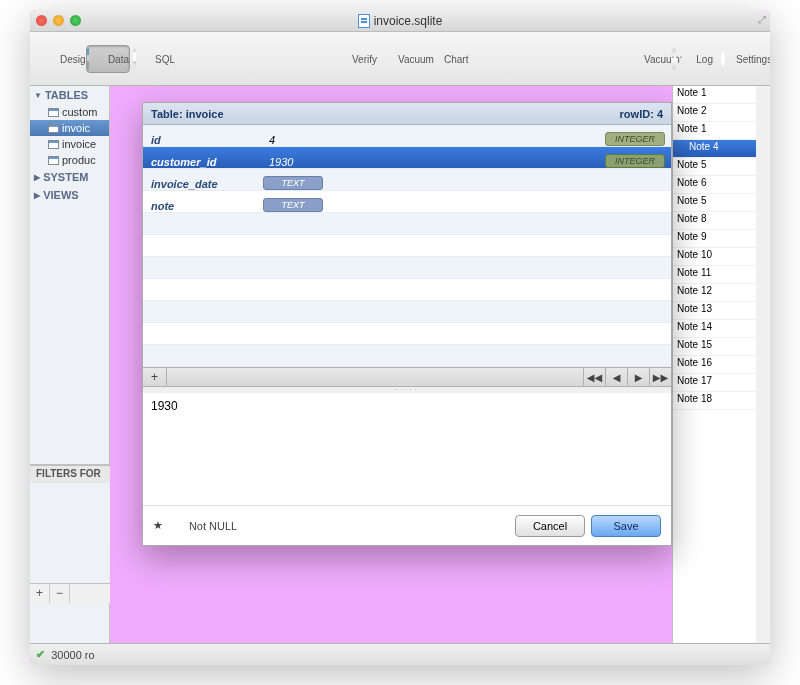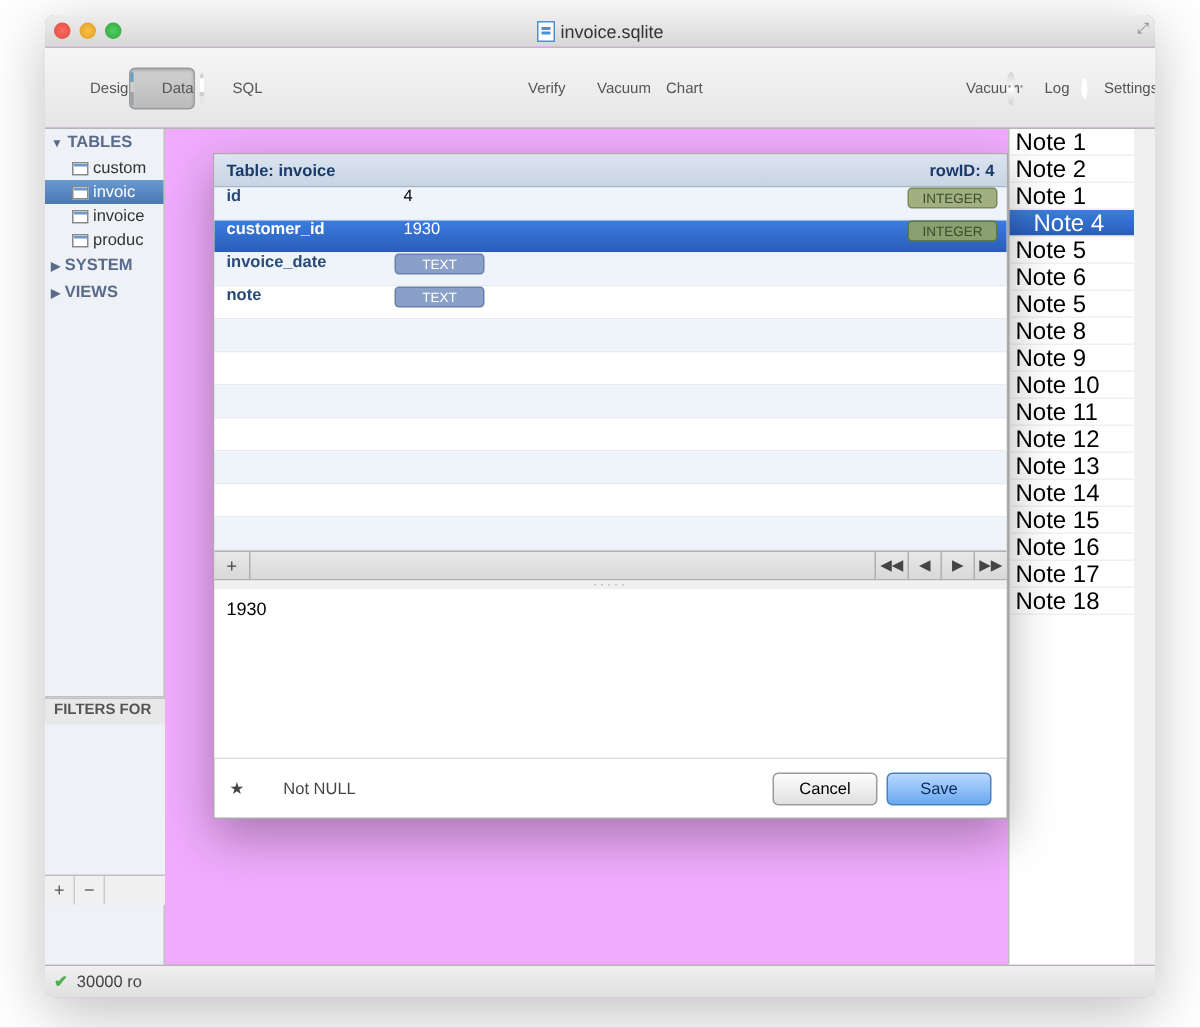--- a/index.html
+++ b/index.html
@@ -38,38 +38,38 @@
   
   .main{display:flex;height:calc(100% - 22px - 54px - 22px);}
   .sidebar{width:80px;background:#eef1f5;border-right:1px solid #c0c0c0;font-size:11px;}
   .sb-section{padding:3px 4px;color:#5a6b8a;font-weight:bold;display:flex;align-items:center;gap:3px;}
   .sb-tri{font-size:8px;}
   .sb-item{padding:2px 4px 2px 18px;color:#333;white-space:nowrap;overflow:hidden;display:flex;align-items:center;gap:3px;}
   .sb-item.selected{background:linear-gradient(#6a98d0,#4a78b0);color:#fff;}
   .sb-tbl-ic{width:11px;height:9px;background:#fff;border:1px solid #888;box-shadow:inset 0 2px 0 #6a98d0;}
 
   .data-area{flex:1;display:flex;flex-direction:column;overflow:hidden;}
-  .note-pane{width:84px;background:#fff;border-left:1px solid #c0c0c0;font-size:16px;}
+  .note-pane{width:84px;background:#fff;border-left:1px solid #c0c0c0;font-size:10px;}
   .note-row{height:18px;padding:1px 4px;border-bottom:1px solid #f0f0f0;}
   .note-row.selected{background:linear-gradient(#3b7de0,#2a5db8);color:#fff;padding-left:16px;}
   .note-scroll{width:14px;background:#f0f0f0;}
 
   .filters-panel{height:18px;border-top:1px solid #c0c0c0;background:#e8e8e8;font-size:10px;font-weight:bold;color:#555;padding:2px 6px;}
   .sb-bottom{position:absolute;left:0;bottom:22px;width:80px;height:130px;background:#eef1f5;border-top:1px solid #c0c0c0;}
   .sb-bottom-tools{position:absolute;left:0;bottom:0;height:20px;width:100%;background:#f0f0f0;border-top:1px solid #c0c0c0;display:flex;}
   .sbt-btn{width:20px;text-align:center;border-right:1px solid #ccc;font-size:12px;color:#555;line-height:19px;}
 
   .statusbar{height:22px;background:linear-gradient(#f0f0f0,#e0e0e0);border-top:1px solid #b5b5b5;display:flex;align-items:center;padding:0 6px;font-size:11px;color:#444;gap:6px;}
   .status-check{color:#4caf50;font-weight:bold;}
 
   
   .dialog{position:absolute;left:112px;top:92px;width:530px;height:444px;background:#fff;border:1px solid #aaa;box-shadow:0 12px 30px rgba(0,0,0,0.3);display:flex;flex-direction:column;}
   .dlg-head{height:22px;background:linear-gradient(#dce4f0,#c8d4e4);border-bottom:1px solid #a8b4c4;display:flex;align-items:center;justify-content:space-between;padding:0 8px;font-size:11px;font-weight:bold;color:#1a3a6a;}
   .dlg-grid{flex:0 0 auto;}
-  .dlg-row{height:22px;display:flex;align-items:flex-start;font-size:11px;border-bottom:1px solid #e8ecf2;}
+  .dlg-row{height:22px;display:flex;align-items:flex-end;font-size:11px;border-bottom:1px solid #e8ecf2;font-style:italic;}
   .dlg-row:nth-child(odd){background:#eff4fa;}
   .dlg-row:nth-child(even){background:#fff;}
   .dlg-row.selected{background:linear-gradient(#3b7de0,#2a5db8)!important;color:#fff;}
   .dc-name{width:120px;padding-left:8px;font-weight:bold;color:#2a4a7a;}
   .dlg-row.selected .dc-name{color:#fff;}
   .dc-val{flex:1;padding-left:6px;}
   .dc-type{width:60px;margin-right:6px;text-align:center;font-size:9px;border-radius:3px;padding:1px 2px;}
   .type-int{background:#a0b080;border:1px solid #7a8a5a;color:#3a4a2a;}
   .type-text{background:#8aa0c8;border:1px solid #6a80a8;color:#fff;}
   .dlg-row.selected .type-int{background:#8aa070;border-color:#5a7a40;}

